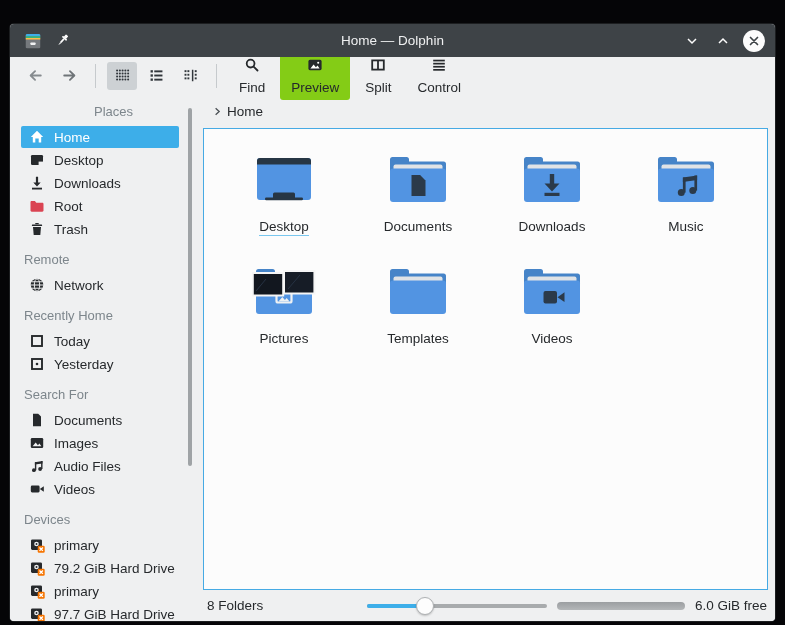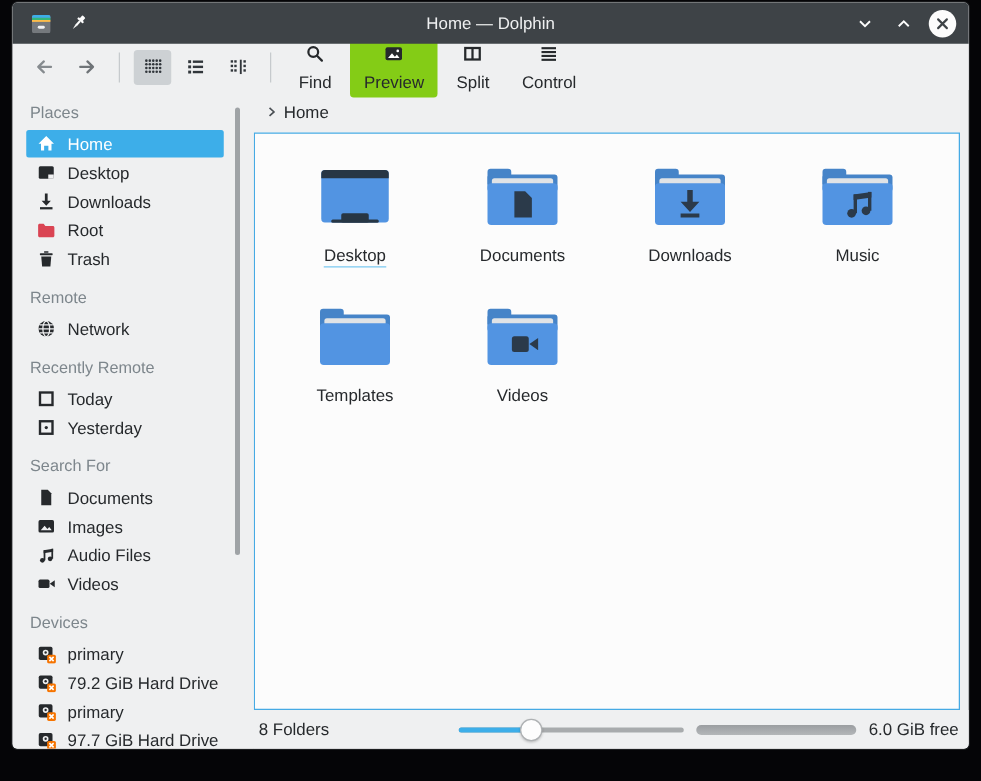--- a/index.html
+++ b/index.html
@@ -1,19 +1,19 @@
 <!DOCTYPE html>
 <html><head>
 <meta charset="utf-8">
 <style>
   html,body{margin:0;padding:0;background:#050507;width:785px;height:625px;overflow:hidden;
     font-family:"Liberation Sans","DejaVu Sans",sans-serif;-webkit-font-smoothing:antialiased;}
   #stage{position:relative;width:785px;height:625px;background:#050507;}
   
-  #win{position:absolute;left:10px;top:2px;width:765px;height:597px;background:#eff0f1;
+  #win{position:absolute;left:10px;top:24px;width:765px;height:597px;background:#eff0f1;
        border-radius:4px;overflow:hidden;box-shadow:0 0 0 1px #1c1e20;}
   
   .titlebar{height:33px;background:#3e4347;display:flex;align-items:center;position:relative;color:#eff0f1;}
   .tb-left{display:flex;align-items:center;gap:10px;padding-left:12px;z-index:2;}
   .tb-title{position:absolute;left:0;right:0;text-align:center;font-size:13.5px;color:#eff0f1;}
   .tb-right{margin-left:auto;display:flex;align-items:center;gap:9px;padding-right:10px;z-index:2;}
   .winbtn{width:22px;height:22px;display:flex;align-items:center;justify-content:center;color:#fcfcfc;cursor:pointer;}
   .winbtn svg{width:16px;height:16px;}
   .closebtn{width:22px;height:22px;border-radius:50%;background:#fcfcfc;display:flex;align-items:center;justify-content:center;}
   .closebtn svg{width:12px;height:12px;}
@@ -26,21 +26,21 @@
   .tool-ico-btn.arrow{color:#868b8f;}
   .tool-ico-btn.selected{background:#cdd1d4;}
   .tsep{width:1px;height:24px;background:#c6cacd;margin:0 7px;}
   .tool-text-btn{display:flex;align-items:center;gap:7px;padding:5px 11px;border-radius:3px;font-size:13.5px;color:#26292c;cursor:pointer;flex-direction:column;}
   .tool-text-btn svg{width:16px;height:16px;}
   .tool-text-btn.selected{background:#84cc16;}
   
   .content{display:flex;height:527px;}
   .sidebar{width:193px;background:#eff0f1;padding-top:6px;position:relative;flex:none;overflow:hidden;}
   .side-header{font-size:13px;color:#7d868c;margin:12px 0 7px 14px;}
-  .side-header:first-child{margin-top:4px;}
+  .side-header:first-child{margin-top:4px;text-align:center;}
   .side-item{display:flex;align-items:center;gap:9px;margin:0 24px 1px 11px;padding:3px 0 3px 8px;
              border-radius:2px;font-size:13.5px;color:#26292c;cursor:pointer;white-space:nowrap;}
   .side-item .sicon{width:16px;height:16px;flex:none;display:flex;}
   .side-item .sicon svg{width:16px;height:16px;}
   .side-item.active{background:#3daee9;color:#fff;}
   .side-scrollbar{position:absolute;top:14px;right:11px;width:4px;height:358px;background:#9fa3a6;border-radius:2px;}
   
   .rightpane{flex:1;display:flex;flex-direction:column;min-width:0;}
   .crumbbar{height:34px;display:flex;align-items:center;padding-left:7px;gap:2px;font-size:13.5px;color:#26292c;}
   .crumb-chев{display:flex;}
@@ -274,21 +274,21 @@
                 <svg viewBox="0 0 16 16">
                   <circle cx="8" cy="8" r="6.2" fill="currentColor"></circle>
                   <g stroke="#eff0f1" stroke-width="1" fill="none">
                     <ellipse cx="8" cy="8" rx="2.7" ry="6.2"></ellipse>
                     <path d="M1.8 8h12.4M2.8 4.8h10.4M2.8 11.2h10.4"></path>
                   </g>
                 </svg>
               </span>
               <span>Network</span>
             </div>
-            <div class="side-header">Recently Remote</div>
+            <div class="side-header">Recently Home</div>
             <div class="side-item">
               <span class="sicon">
                 <svg viewBox="0 0 16 16">
                   <rect x="3" y="3" width="10" height="10" fill="none" stroke="currentColor" stroke-width="1.9"></rect>
                 </svg>
               </span>
               <span>Today</span>
             </div>
             <div class="side-item">
               <span class="sicon">
@@ -453,20 +453,38 @@
                     <g fill="#2b3a4a">
                       <circle cx="27.3" cy="44.6" r="3.5"></circle>
                       <rect x="28.9" y="29.5" width="2.7" height="15.1"></rect>
                       <circle cx="38.8" cy="42.6" r="3.5"></circle>
                       <rect x="40.4" y="27.5" width="2.7" height="15.1"></rect>
                       <path d="M28.9 29.5 43.1 27.5v4.4L28.9 33.9z"></path>
                     </g>
                   </svg>
                 </span>
                 <span class="flabel">Music</span>
+              </div>
+              <div class="cell">
+                <span class="ficon">
+                  <svg viewBox="0 0 64 64">
+<rect x="4" y="9" width="19" height="14" rx="2.5" fill="#4684c8"></rect>
+<rect x="4" y="13.5" width="56" height="14" rx="2.5" fill="#4684c8"></rect>
+<rect x="7.5" y="16.5" width="49" height="34" rx="2" fill="#e0e3e6"></rect>
+<rect x="4" y="20.5" width="56" height="33.5" rx="3" fill="#5294e2"></rect>
+                    <rect x="24.5" y="30.5" width="15" height="12" rx="1.5" fill="none" stroke="#eef1f3" stroke-width="2.2"></rect>
+                    <path fill="#eef1f3" d="m26.5 41.5 3.8-4.4 2.6 3 1.8-2 2.8 3.4z"></path>
+                    <g>
+                      <rect x="0.8" y="13" width="30.4" height="22.5" fill="#12171f" stroke="#f5f5f5" stroke-width="2"></rect>
+                      <rect x="32" y="11" width="30.4" height="22.5" fill="#161c26" stroke="#f5f5f5" stroke-width="2"></rect>
+                      <path d="M4 31l10-12M36 29l12-14" stroke="#263243" stroke-width="1"></path>
+                    </g>
+                  </svg>
+                </span>
+                <span class="flabel">Pictures</span>
               </div>
               <div class="cell">
                 <span class="ficon">
                   <svg viewBox="0 0 64 64">
 <rect x="4" y="9" width="19" height="14" rx="2.5" fill="#4684c8"></rect>
 <rect x="4" y="13.5" width="56" height="14" rx="2.5" fill="#4684c8"></rect>
 <rect x="7.5" y="16.5" width="49" height="34" rx="2" fill="#e0e3e6"></rect>
 <rect x="4" y="20.5" width="56" height="33.5" rx="3" fill="#5294e2"></rect>
                   </svg>
                 </span>

